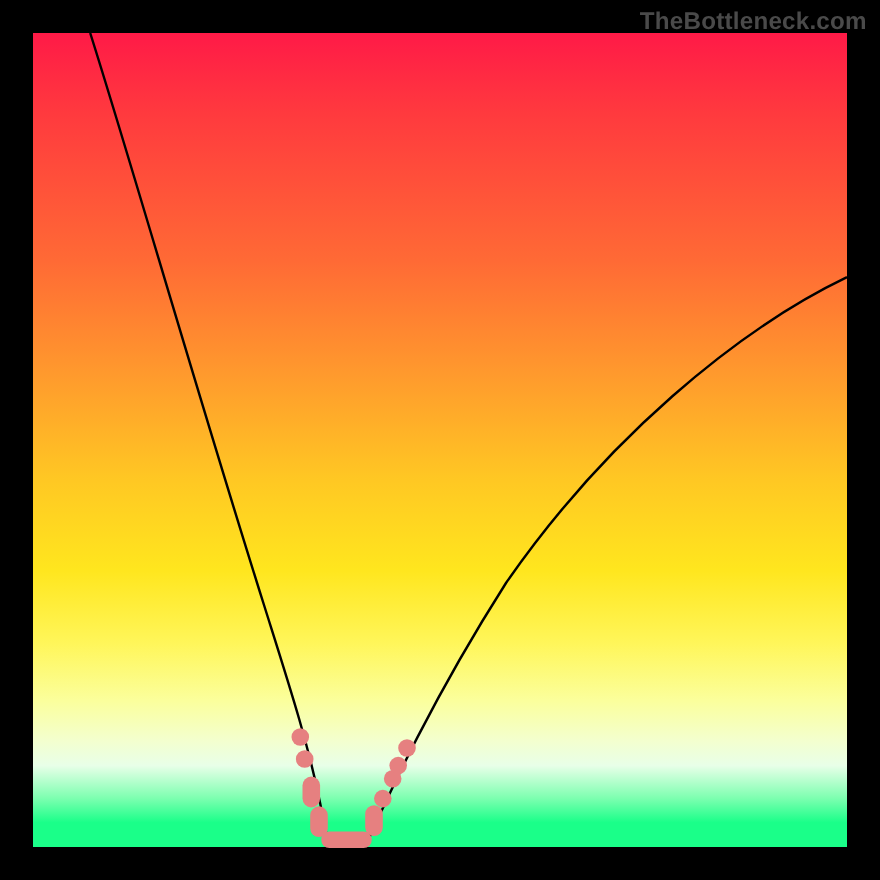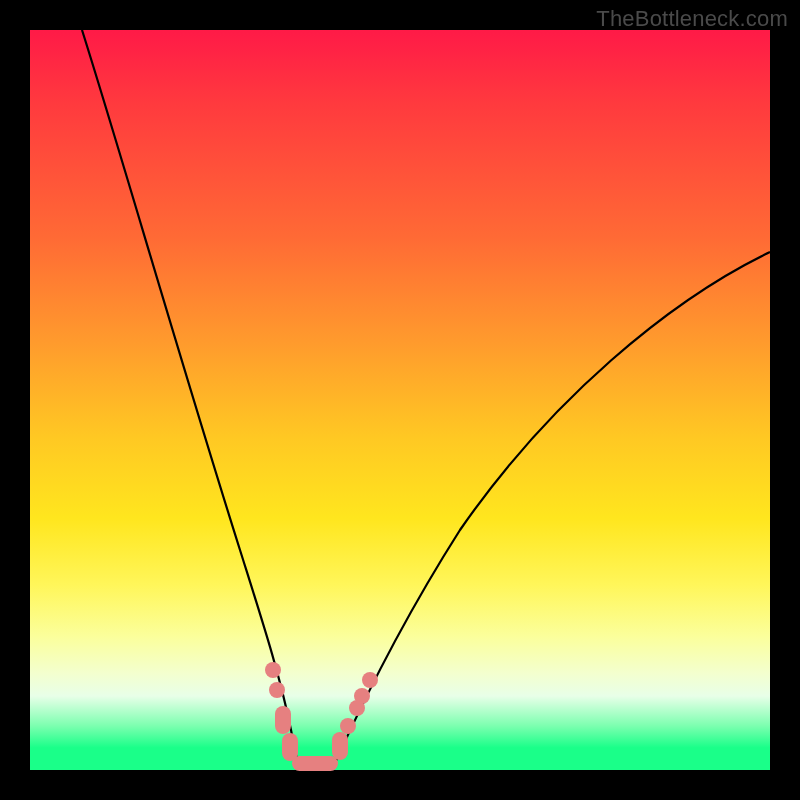--- a/index.html
+++ b/index.html
@@ -39,21 +39,21 @@
       #1aff89 97%,
       #1aff89 100%
     );
   }
   .watermark {
     position: absolute;
     top: 6px;
     right: 12px;
     color: #4a4a4a;
     font-size: 22px;
-    font-weight: 400;
+    font-weight: 700;
     letter-spacing: 0.2px;
     user-select: none;
   }
   svg.curve {
     position: absolute;
     left: 0;
     top: 0;
     width: 740px;
     height: 740px;
     overflow: visible;

